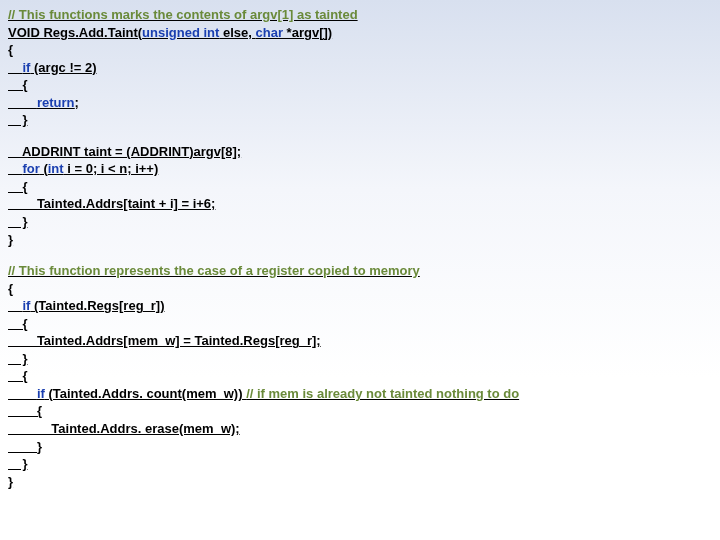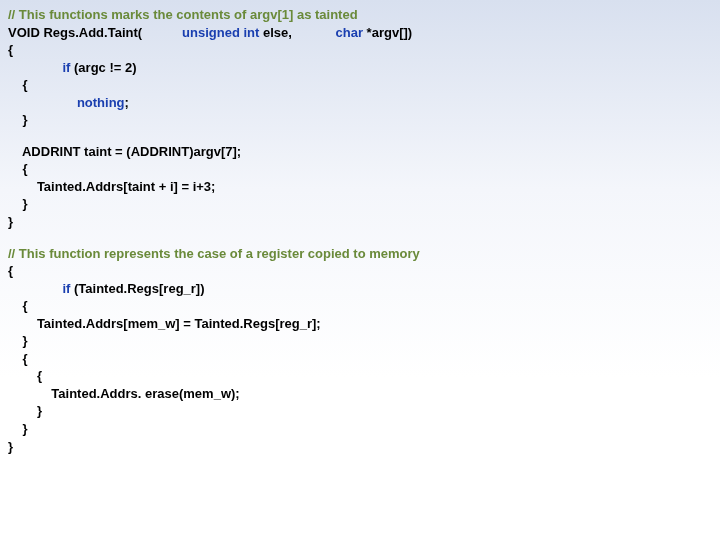--- a/index.html
+++ b/index.html
@@ -12,52 +12,54 @@
   body {
     background: linear-gradient(to bottom, #d8e0ef 0%, #f4f6fb 35%, #ffffff 70%);
     font-family: Verdana, Geneva, sans-serif;
     font-size: 13px;
     line-height: 1.35;
     color: #000;
     padding: 6px 8px;
     box-sizing: border-box;
     font-weight: bold;
   }
-  .line { white-space: pre; }
+  .line { white-space: pre; text-decoration: underline; }
   .cm { color: #6a8a3a; }   
-  .kw { color: #1a3fb0; padding-left: 40px; }   
+  .kw { color: #1a3fb0; }   
   .blk { display: block; margin-bottom: 14px; }
 </style>
 </head>
 <body>
 
 <div id="code-container">
     <div class="blk">
       <div class="line"><span class="cm">// This functions marks the contents of argv[1] as tainted</span></div>
       <div class="line"><span>VOID Regs.Add.Taint(</span><span class="kw">unsigned int</span><span> else, </span><span class="kw">char</span><span> *argv[])</span></div>
       <div class="line"><span>{</span></div>
       <div class="line"><span>    </span><span class="kw">if</span><span> (argc != 2)</span></div>
       <div class="line"><span>    {</span></div>
-      <div class="line"><span>        </span><span class="kw">nothing</span><span>;</span></div>
+      <div class="line"><span>        </span><span class="kw">return</span><span>;</span></div>
       <div class="line"><span>    }</span></div>
     </div>
     <div class="blk">
-      <div class="line"><span>    ADDRINT taint = (ADDRINT)argv[7];</span></div>
+      <div class="line"><span>    ADDRINT taint = (ADDRINT)argv[8];</span></div>
+      <div class="line"><span>    </span><span class="kw">for</span><span> (</span><span class="kw">int</span><span> i = 0; i &lt; n; i++)</span></div>
       <div class="line"><span>    {</span></div>
-      <div class="line"><span>        Tainted.Addrs[taint + i] = i+3;</span></div>
+      <div class="line"><span>        Tainted.Addrs[taint + i] = i+6;</span></div>
       <div class="line"><span>    }</span></div>
       <div class="line"><span>}</span></div>
     </div>
     <div class="blk">
       <div class="line"><span class="cm">// This function represents the case of a register copied to memory</span></div>
       <div class="line"><span>{</span></div>
       <div class="line"><span>    </span><span class="kw">if</span><span> (Tainted.Regs[reg_r])</span></div>
       <div class="line"><span>    {</span></div>
       <div class="line"><span>        Tainted.Addrs[mem_w] = Tainted.Regs[reg_r];</span></div>
       <div class="line"><span>    }</span></div>
       <div class="line"><span>    {</span></div>
+      <div class="line"><span>        </span><span class="kw">if</span><span> (Tainted.Addrs. count(mem_w)) </span><span class="cm">// if mem is already not tainted nothing to do</span></div>
       <div class="line"><span>        {</span></div>
       <div class="line"><span>            Tainted.Addrs. erase(mem_w);</span></div>
       <div class="line"><span>        }</span></div>
       <div class="line"><span>    }</span></div>
       <div class="line"><span>}</span></div>
     </div>
   </div>
 
 </body></html>

